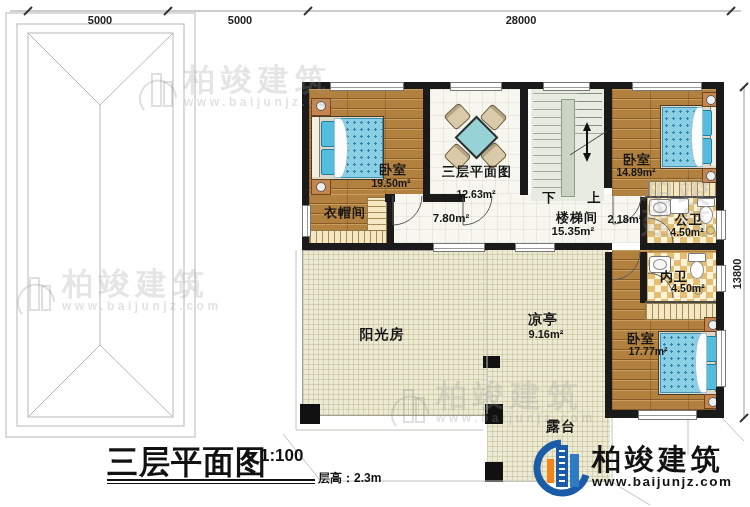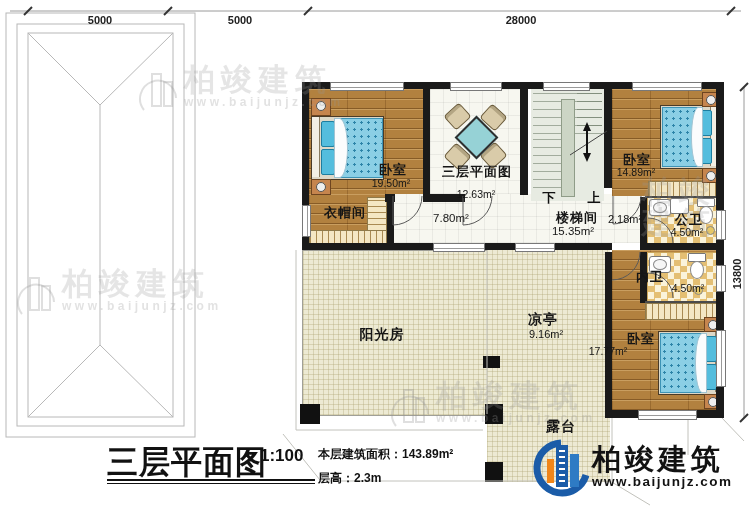--- a/index.html
+++ b/index.html
@@ -25,21 +25,21 @@
         background-image:repeating-linear-gradient(0deg,#a98a52 0 1px,transparent 1px 6px);}
   .stairs{position:absolute;background:#e7ebe2;z-index:3;}
   .tread{position:absolute;background-image:repeating-linear-gradient(180deg,rgba(105,120,100,.55) 0 1px,transparent 1px 8px);}
   .rail{position:absolute;background:#ccd5c5;border:1px solid #8f9c88;}
   .winh{position:absolute;background:#fff;border:1px solid #787878;z-index:6;}
   .winh::after{content:'';position:absolute;left:0;right:0;top:50%;height:1px;background:#9a9a9a;}
   .winv{position:absolute;background:#fff;border:1px solid #787878;z-index:6;}
   .winv::after{content:'';position:absolute;top:0;bottom:0;left:50%;width:1px;background:#9a9a9a;}
   .lbl{position:absolute;font-weight:bold;color:#161616;font-size:13px;white-space:nowrap;
        transform:translateX(-50%);z-index:9;letter-spacing:1px;}
-  .area{position:absolute;font-weight:normal;color:#161616;font-size:10.5px;white-space:nowrap;
+  .area{position:absolute;font-weight:bold;color:#161616;font-size:10.5px;white-space:nowrap;
        transform:translateX(-50%);z-index:9;}
   .dim{position:absolute;font-weight:bold;color:#222;font-size:11px;white-space:nowrap;
        transform:translateX(-50%);z-index:9;}
   .bedframe{position:absolute;border:1px solid #4a3b28;background:#ddd8c8;z-index:4;}
   .mattress{position:absolute;background-color:#8bcfe5;border:1px solid #3d93b5;
        background-image:radial-gradient(circle,#2d84a8 1px,rgba(0,0,0,0) 1.3px);background-size:7px 7px;}
   .pillow{position:absolute;background:#54bddd;border:1px solid #1d7ea0;border-radius:2px;}
   .fold{position:absolute;background:#fbfcfd;border:1px solid #9fc3d2;}
   .ns{position:absolute;background:#c6854e;border:1px solid #6e4520;z-index:4;}
   .ns i{display:block;width:8px;height:8px;margin:2px auto;background:#eee;border:1px solid #555;border-radius:50%;}
@@ -324,34 +324,33 @@
   <div class="lbl" style="left:477px;top:163px;">三层平面图</div>
   <div class="area" style="left:476px;top:188px;">12.63m²</div>
   <div class="area" style="left:451px;top:212px;font-size:11.5px;">7.80m²</div>
   <div class="lbl" style="left:577px;top:209px;">楼梯间</div>
   <div class="area" style="left:573px;top:225px;font-size:11.5px;">15.35m²</div>
   <div class="area" style="left:625px;top:213px;font-size:11px;">2.18m²</div>
   <div class="lbl" style="left:637px;top:151px;">卧室</div>
   <div class="area" style="left:636px;top:166px;">14.89m²</div>
   <div class="lbl" style="left:689px;top:211px;">公卫</div>
   <div class="area" style="left:687px;top:226px;">4.50m²</div>
-  <div class="lbl" style="left:650px;top:268px;">内卫</div>
+  <div class="lbl" style="left:674px;top:268px;">内卫</div>
   <div class="area" style="left:688px;top:282px;">4.50m²</div>
   <div class="lbl" style="left:641px;top:330px;">卧室</div>
-  <div class="area" style="left:608px;top:345px;">17.77m²</div>
+  <div class="area" style="left:648px;top:345px;">17.77m²</div>
   <div class="lbl" style="left:382px;top:326px;font-size:14px;">阳光房</div>
   <div class="lbl" style="left:543px;top:311px;font-size:14px;">凉亭</div>
   <div class="area" style="left:546px;top:328px;font-size:11px;">9.16m²</div>
   <div class="lbl" style="left:561px;top:418px;font-size:14px;">露台</div>
 
   <div class="title-main">三层平面图</div>
   <div class="title-scale">1:100</div>
   <div class="title-ul1"></div>
   <div class="title-ul2"></div>
-  <div class="info" style="left:318px;top:446px;">本层建筑面积：143.89m²</div>
   <div class="info" style="left:318px;top:470px;">层高：2.3m</div>
 
   <svg class="abs" style="left:531px;top:437px;z-index:10;" width="58" height="62" viewBox="0 0 58 62">
     <path d="M30,6 A25,25 0 1 0 55,38" stroke="#1b5ca8" stroke-width="7" fill="none"></path>
     <rect x="16" y="22" width="7" height="24" fill="#f08619"></rect>
     <rect x="25" y="8" width="12" height="42" fill="#1b5ca8"></rect>
     <g fill="#fff">
       <rect x="28" y="13" width="6" height="2"></rect>
         <rect x="28" y="19" width="6" height="2"></rect>
       <rect x="28" y="25" width="6" height="2"></rect>

